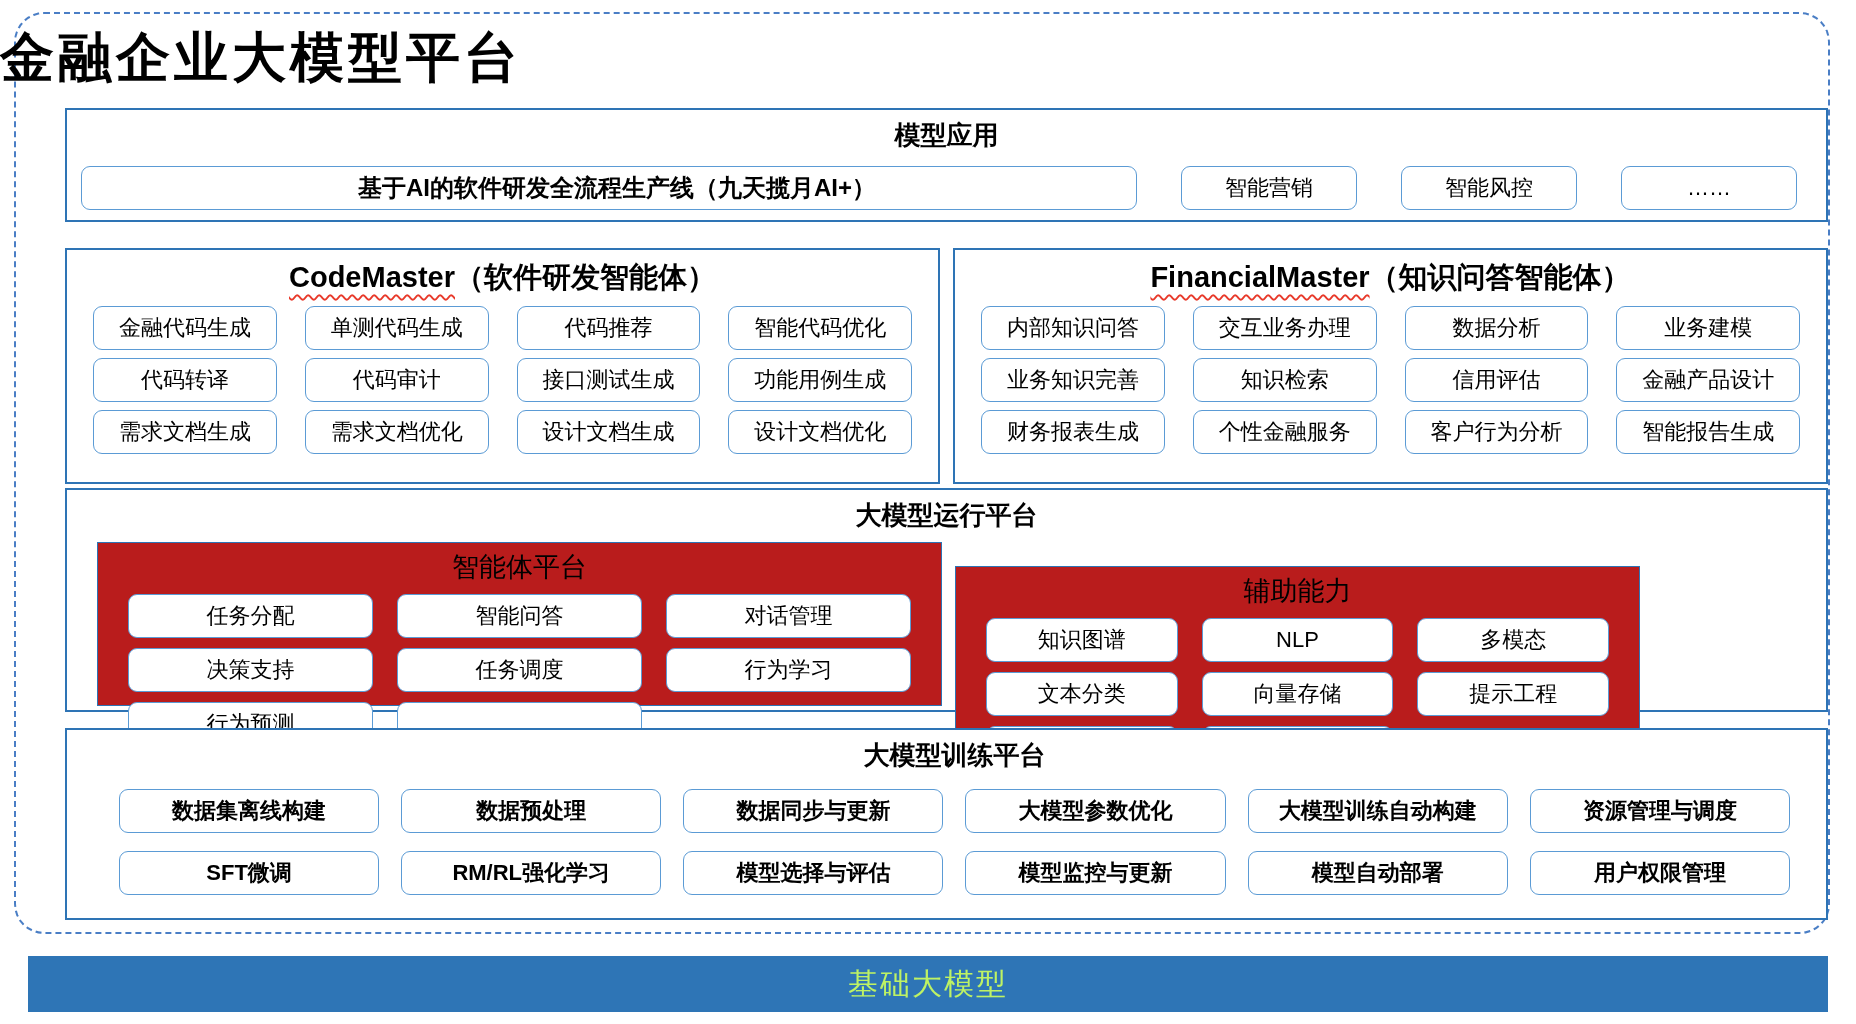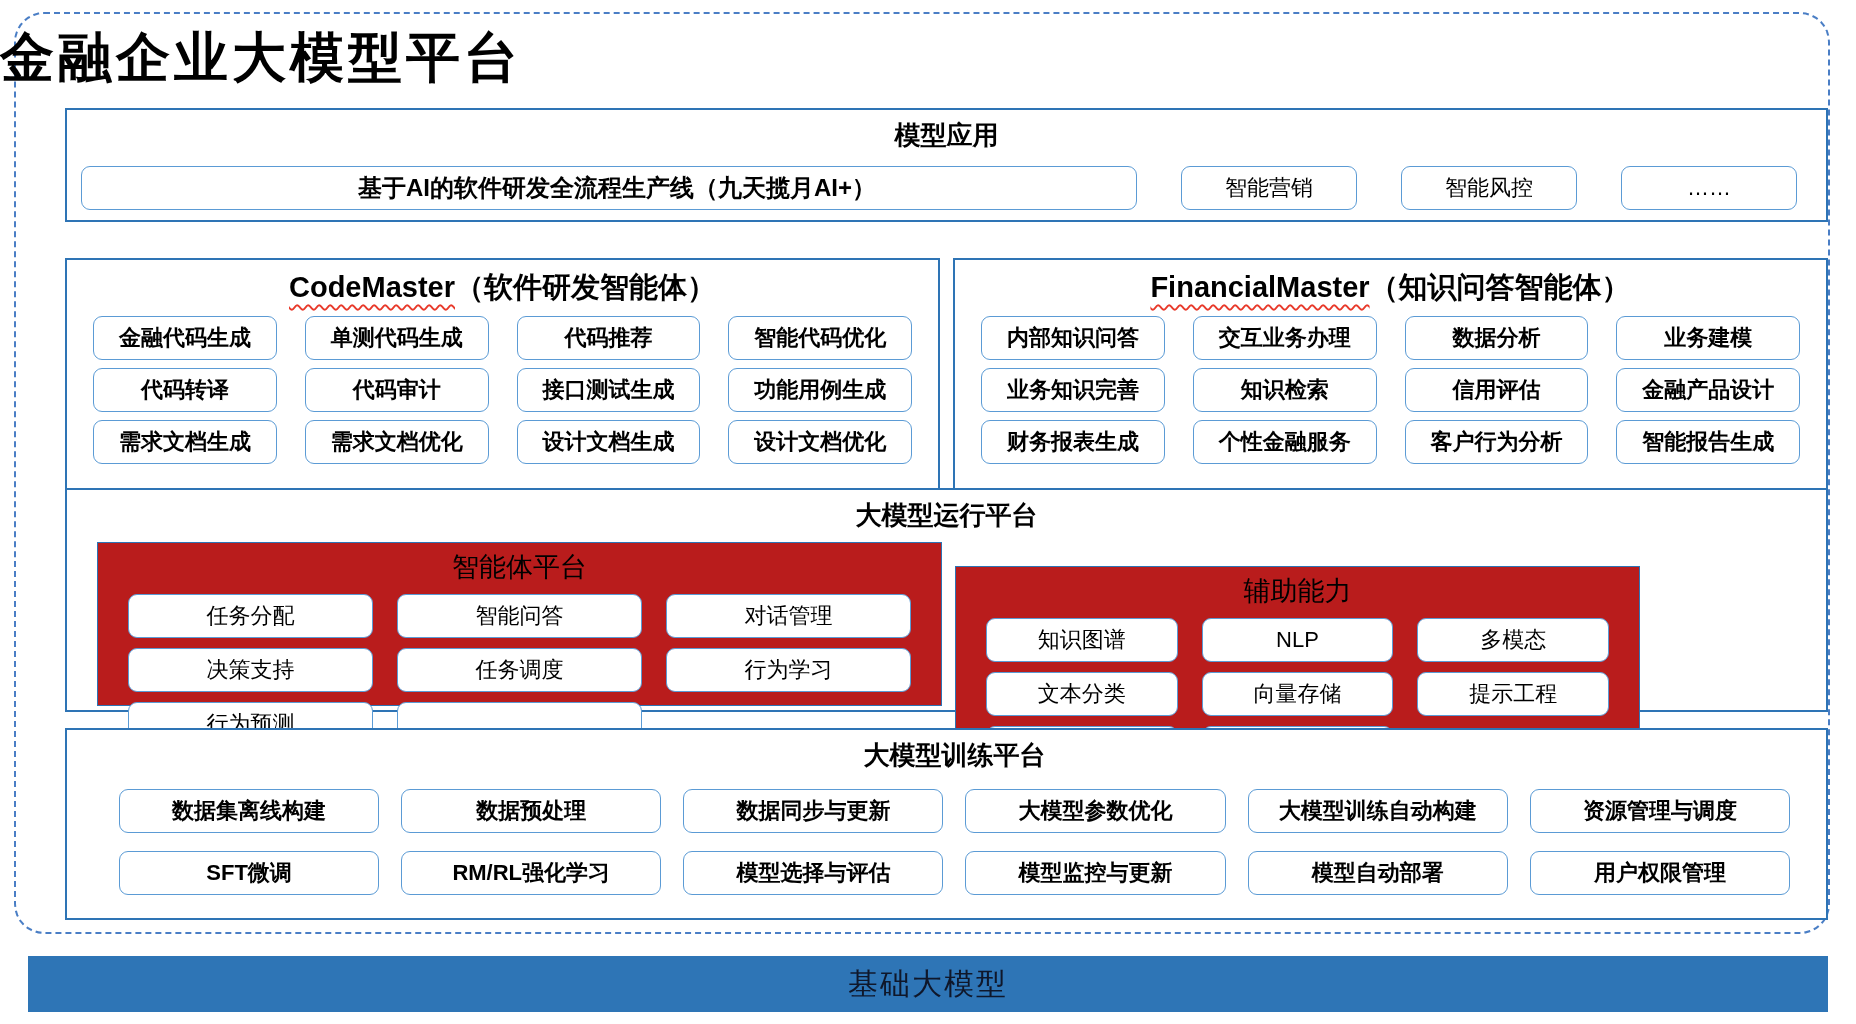--- a/index.html
+++ b/index.html
@@ -25,33 +25,33 @@
   .sec-app{left:65px;top:108px;width:1763px;height:114px;}
   .app-row{display:flex;gap:44px;padding:0 14px;margin-top:13px;}
   .item{
     border:1.5px solid #5b9bd5;border-radius:9px;height:44px;box-sizing:border-box;
     display:flex;align-items:center;justify-content:center;
     font-size:22px;background:#fff;white-space:nowrap;
   }
   .app-main{flex:0 0 1056px;font-weight:bold;font-size:24px;padding-left:16px;}
   .app-small{flex:0 0 176px;}
   
-  .sec-agent{top:248px;width:875px;height:236px;margin-top:10px;}
+  .sec-agent{top:248px;width:875px;height:236px;}
   .agent-code{left:65px;}
   .agent-fin{left:953px;}
   .agent-title{text-align:center;font-size:29px;font-weight:bold;margin-top:8px;}
   .wavy{
     text-decoration:underline;text-decoration-style:wavy;
     text-decoration-color:#e8392a;text-decoration-thickness:2px;text-underline-offset:7px;
   }
   .agent-grid{
     display:grid;grid-template-columns:repeat(4,1fr);
     column-gap:28px;row-gap:8px;padding:8px 26px 0;
   }
-  .agent-grid .item{font-weight:bold;text-align:right;}
+  .agent-grid .item{font-weight:normal;text-align:right;}
   
   .sec-runtime{left:65px;top:488px;width:1763px;height:224px;}
   .inner-box{
     position:absolute;border:1.5px solid #2e74b5;box-sizing:border-box;background:#b91c1c;
     top:52px;height:164px;
   }
   .inner-agent{left:30px;width:845px;}
   .inner-aux{left:888px;width:685px;margin-top:24px;}
   .inner-title{text-align:center;font-size:27px;font-weight:normal;margin-top:6px;}
   .inner-grid{
@@ -61,21 +61,21 @@
   
   .sec-training{left:65px;top:728px;width:1763px;height:192px;padding-left:16px;}
   .training-grid{
     display:grid;grid-template-columns:repeat(6,1fr);
     column-gap:22px;row-gap:18px;padding:16px 36px 0;
   }
   .training-grid .item{font-weight:bold;}
   
   .banner{
     position:absolute;left:28px;top:956px;width:1800px;height:56px;
-    background:#2e75b6;color:#0f172a;display:flex;align-items:center;justify-content:center;
+    background:#2e75b6;color:#bef264;display:flex;align-items:center;justify-content:center;
     font-size:30px;letter-spacing:2px;
   }
 </style>
 </head>
 <body>
 
 <div class="frame"></div>
 
 <div class="page-title">金融企业大模型平台</div>
 

